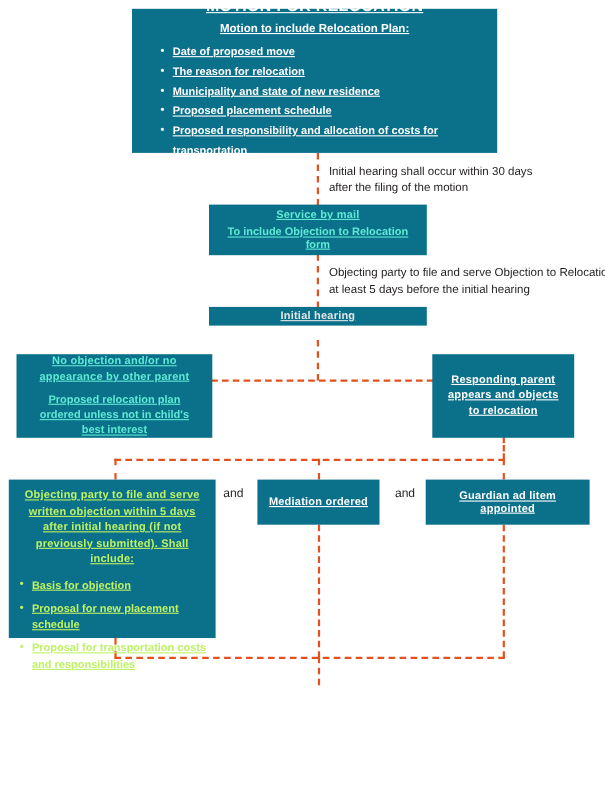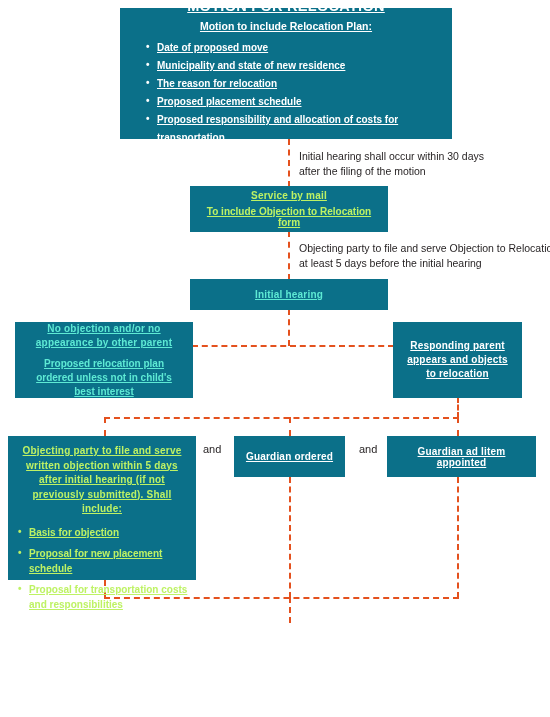--- a/index.html
+++ b/index.html
@@ -103,43 +103,43 @@
   <div class="conn-v" style="left: 457px; top: 477px; height: 121px; border-left-color: rgb(228, 81, 30);"></div>
   <div class="conn-h" style="left: 104px; top: 597px; width: 355px; border-top-color: rgb(228, 81, 30);"></div>
 
   <div class="conn-v" style="left: 289px; top: 597px; height: 26px; border-left-color: rgb(228, 81, 30);"></div>
 
   <div class="node" style="left: 120px; top: 8px; width: 332px; height: 131px; padding: 10px 14px 12px; background: rgb(11, 112, 137); color: rgb(255, 255, 255);">
     <div class="node-title" style="font-size:14.5px; margin-bottom:6px;">MOTION FOR RELOCATION</div>
     <div class="node-sub" style="font-size:10.5px; margin-bottom:7px;">Motion to include Relocation Plan:</div>
     <ul class="bullets" style="font-size:10px; line-height:18px; padding-left:10px;">
       <li>Date of proposed move</li>
+      <li>The reason for relocation</li>
       <li>Municipality and state of new residence</li>
-      <li>The reason for relocation</li>
       <li>Proposed placement schedule</li>
       <li>Proposed responsibility and allocation of costs for transportation</li>
     </ul>
   </div>
 
   <div class="edge-label" style="left: 299px; top: 149px; color: rgb(35, 31, 32);">
     <div>Initial hearing shall occur within 30 days</div>
     <div>after the filing of the motion</div>
   </div>
 
-  <div class="node" style="left: 190px; top: 186px; width: 198px; height: 46px; padding: 0px 8px; background: rgb(11, 112, 137); color: #bef264;">
+  <div class="node" style="left: 190px; top: 186px; width: 198px; height: 46px; padding: 0px 8px; background: rgb(11, 112, 137); color: #5eead4;">
     <div class="node-title" style="font-size:10px; margin-bottom:5px;">Service by mail</div>
     <div class="node-sub" style="font-size:10px;">To include Objection to Relocation form</div>
   </div>
 
   <div class="edge-label" style="left: 299px; top: 241px; color: rgb(35, 31, 32);">
     <div>Objecting party to file and serve Objection to Relocation</div>
     <div>at least 5 days before the initial hearing</div>
   </div>
 
-  <div class="node" style="left: 190px; top: 279px; width: 198px; height: 31px; padding: 0px 8px; background: rgb(11, 112, 137); color: #5eead4;">
+  <div class="node" style="left: 190px; top: 279px; width: 198px; height: 17px; padding: 0px 8px; background: rgb(11, 112, 137); color: #e5e5e5;">
     <div class="node-title" style="font-size:10px;">Initial hearing</div>
   </div>
 
   <div class="node" style="left: 15px; top: 322px; width: 178px; height: 76px; padding: 0px 10px; background: rgb(11, 112, 137); color: #5eead4;">
     <div class="node-title" style="font-size:10px; line-height:14px; margin-bottom:7px;">No objection and/or no appearance by other parent</div>
     <div class="node-sub" style="font-size:10px; line-height:14px;">Proposed relocation plan ordered unless not in child's best interest</div>
   </div>
 
   <div class="node" style="left: 393px; top: 322px; width: 129px; height: 76px; padding: 0px 8px; background: rgb(11, 112, 137); color: rgb(255, 255, 255);">
     <div class="node-title" style="font-size:10px; line-height:14px;">Responding parent appears and objects to relocation</div>
@@ -150,21 +150,21 @@
     <ul class="bullets" style="font-size:10px; line-height:14.5px;">
       <li style="margin-bottom:7px;">Basis for objection</li>
       <li style="margin-bottom:7px;">Proposal for new placement schedule</li>
       <li>Proposal for transportation costs and responsibilities</li>
     </ul>
   </div>
 
   <div class="and-label" style="left: 203px; top: 443px; color: rgb(35, 31, 32);">and</div>
 
   <div class="node" style="left: 234px; top: 436px; width: 111px; height: 41px; padding: 0px 6px; background: rgb(11, 112, 137); color: rgb(255, 255, 255);">
-    <div class="node-title" style="font-size:10px;">Guardian ordered</div>
+    <div class="node-title" style="font-size:10px;">Mediation ordered</div>
   </div>
 
   <div class="and-label" style="left: 359px; top: 443px; color: rgb(35, 31, 32);">and</div>
 
   <div class="node" style="left: 387px; top: 436px; width: 149px; height: 41px; padding: 12px 6px; background: rgb(11, 112, 137); color: rgb(255, 255, 255);">
     <div class="node-title" style="font-size:10px;">Guardian ad litem appointed</div>
   </div>
 
 
 </div>

